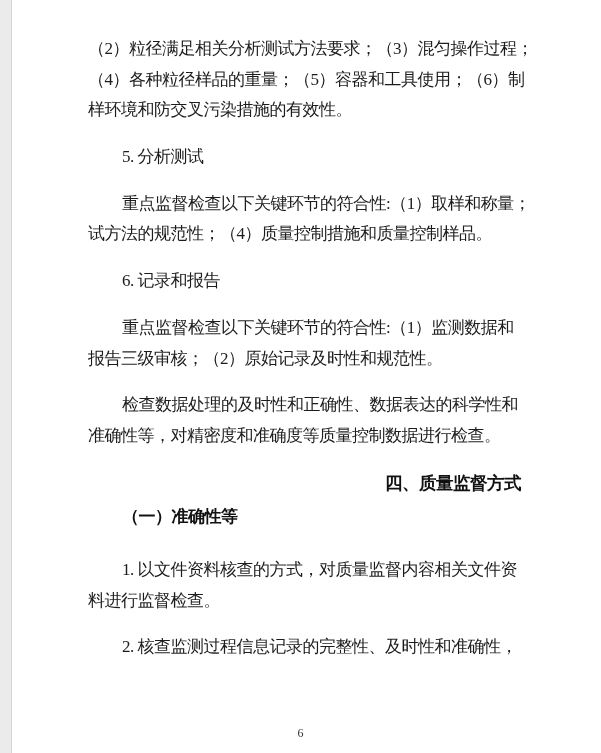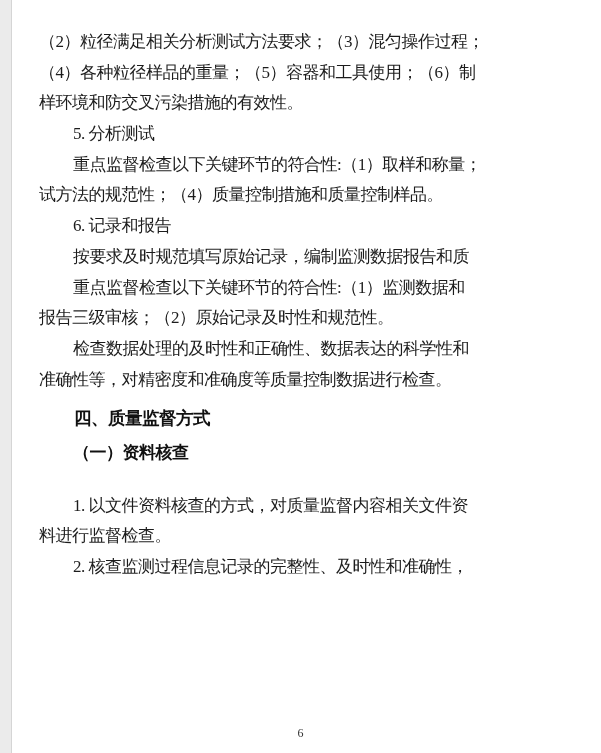--- a/index.html
+++ b/index.html
@@ -16,39 +16,40 @@
   }
   .scan-edge {
     position: absolute;
     left: 0; top: 0; bottom: 0;
     width: 12px;
     background: #ebebeb;
     border-right: 1px solid #d5d5d5;
   }
   .content {
     position: absolute;
-    left: 0; top: 0;
+    left: 0; top: 7px;
     width: 601px;
-    padding: 27px 80px 0 39px;
+    padding: 27px 80px 0 88px;
     color: #1c1c1c;
   }
   .line {
     height: 30.7px;
     line-height: 30.7px;
     font-size: 17px;
     white-space: nowrap;
     letter-spacing: -0.5px;
   }
-  .indent { text-indent: 2em; }
+  .indent { text-indent: 2em; margin-top: 16px; }
   .h1 {
     font-family: "Liberation Sans", "DejaVu Sans", sans-serif;
     font-weight: bold;
     font-size: 17.5px;
-    margin-top: 8px;
+    margin-top: 16px;
     color: #111111;
+    text-align: right;
   }
   .h2 {
     font-family: "Liberation Sans", "DejaVu Sans", sans-serif;
     font-weight: bold;
     font-size: 17px;
     margin-top: 4px;
     color: #111111;
   }
   .mt5 { margin-top: 22px; }
   .page-number {
@@ -68,26 +69,25 @@
   <div class="scan-edge"></div>
 
   <div class="content">
     <div class="line">（2）粒径满足相关分析测试方法要求；（3）混匀操作过程；</div>
     <div class="line">（4）各种粒径样品的重量；（5）容器和工具使用；（6）制</div>
     <div class="line">样环境和防交叉污染措施的有效性。</div>
     <div class="line indent">5. 分析测试</div>
     <div class="line indent">重点监督检查以下关键环节的符合性:（1）取样和称量；</div>
     <div class="line">试方法的规范性；（4）质量控制措施和质量控制样品。</div>
     <div class="line indent">6. 记录和报告</div>
-    <div class="line indent">按要求及时规范填写原始记录，编制监测数据报告和质</div>
     <div class="line indent">重点监督检查以下关键环节的符合性:（1）监测数据和</div>
     <div class="line">报告三级审核；（2）原始记录及时性和规范性。</div>
     <div class="line indent">检查数据处理的及时性和正确性、数据表达的科学性和</div>
     <div class="line">准确性等，对精密度和准确度等质量控制数据进行检查。</div>
     <div class="line indent h1">四、质量监督方式</div>
-    <div class="line indent h2">（一）资料核查</div>
+    <div class="line indent h2">（一）准确性等</div>
     <div class="line indent mt5">1. 以文件资料核查的方式，对质量监督内容相关文件资</div>
     <div class="line">料进行监督检查。</div>
     <div class="line indent">2. 核查监测过程信息记录的完整性、及时性和准确性，</div>
   </div>
 
   <div class="page-number">6</div>
 </div>
 
 </body></html>

